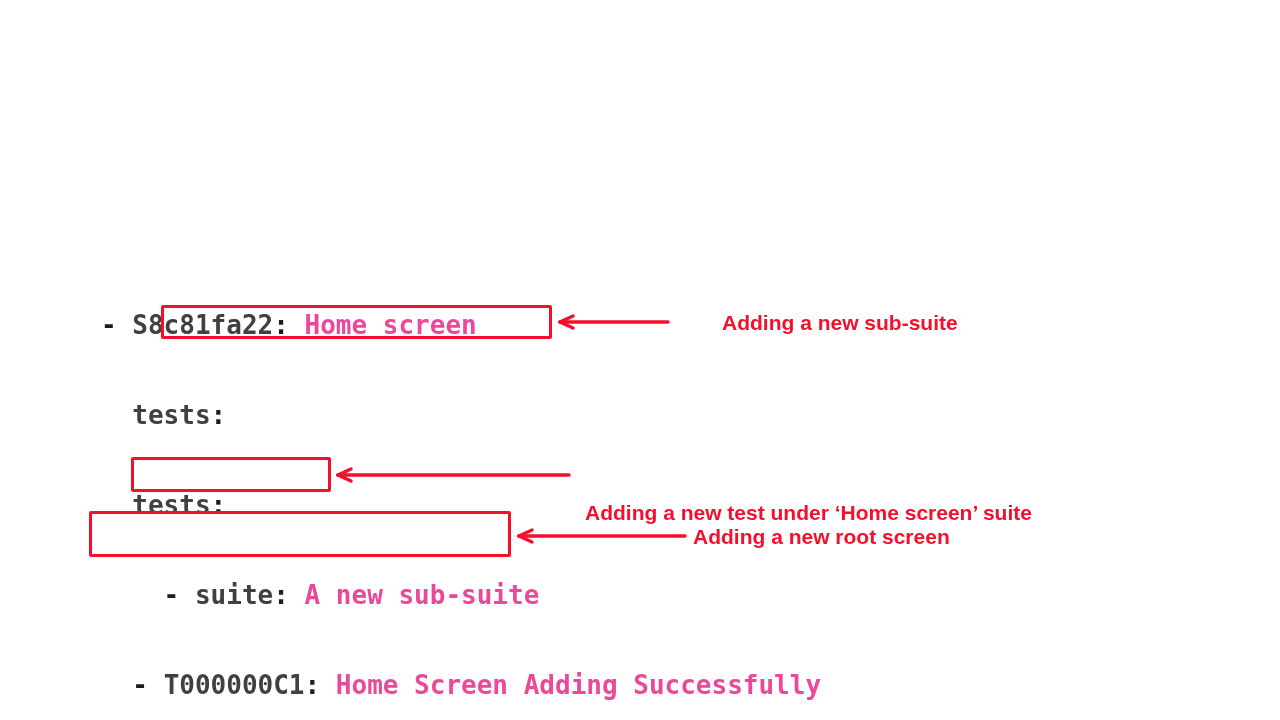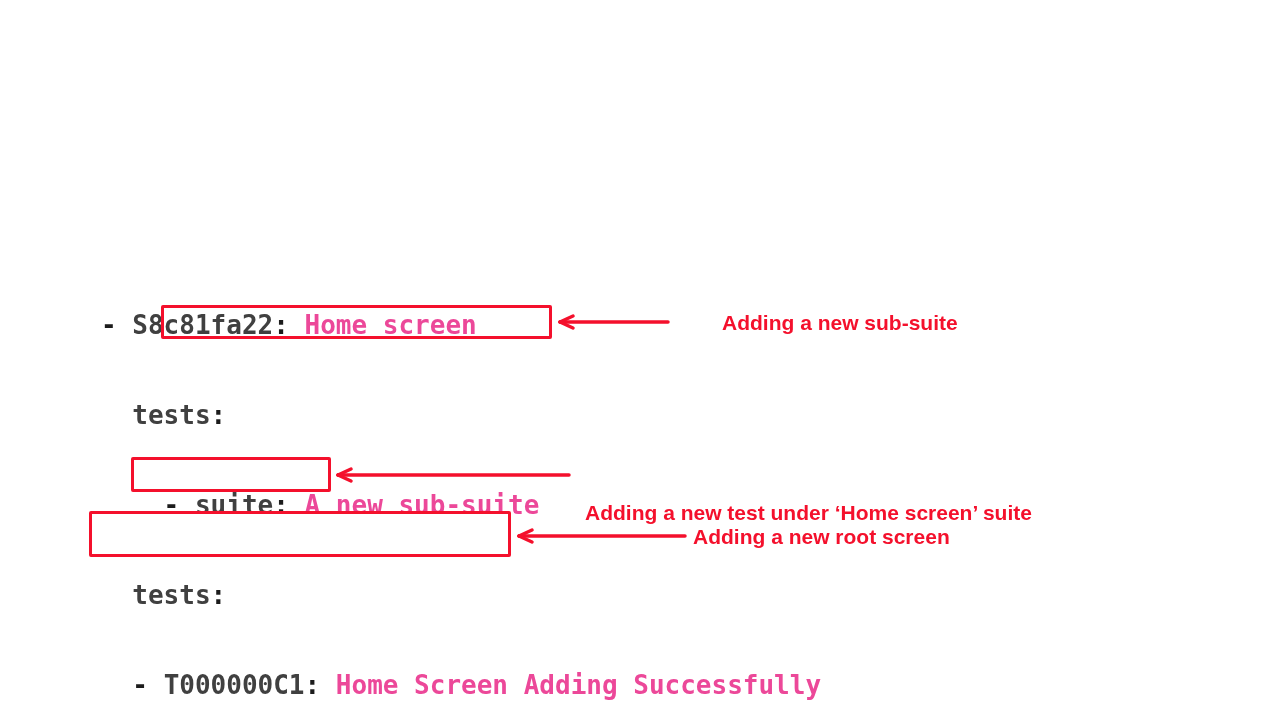--- a/index.html
+++ b/index.html
@@ -59,22 +59,22 @@
   .callout-rootsuite { left: 693px; top: 526px; }
 </style>
 </head>
 <body>
 
 <div class="canvas">
 
   <div class="code">
     <div class="code-line"><span class="tk-plain">- </span><span class="tk-key">S8c81fa22</span><span class="tk-plain">:</span><span class="tk-val"> Home screen</span></div>
     <div class="code-line"><span class="tk-plain">  </span><span class="tk-key">tests</span><span class="tk-plain">:</span><span class="tk-val"></span></div>
+    <div class="code-line"><span class="tk-plain">  </span><span class="tk-key">tests</span><span class="tk-plain">:</span><span class="tk-val"></span></div>
     <div class="code-line"><span class="tk-plain">    - </span><span class="tk-key">suite</span><span class="tk-plain">:</span><span class="tk-val"> A new sub-suite</span></div>
-    <div class="code-line"><span class="tk-plain">  </span><span class="tk-key">tests</span><span class="tk-plain">:</span><span class="tk-val"></span></div>
     <div class="code-line"><span class="tk-plain">  - </span><span class="tk-key">T000000C1</span><span class="tk-plain">:</span><span class="tk-val"> Home Screen Adding Successfully</span></div>
     
     
     
     
     
   </div>
 
   <div class="hbox hbox-subsuite"></div>
   <div class="hbox hbox-newtest"></div>

